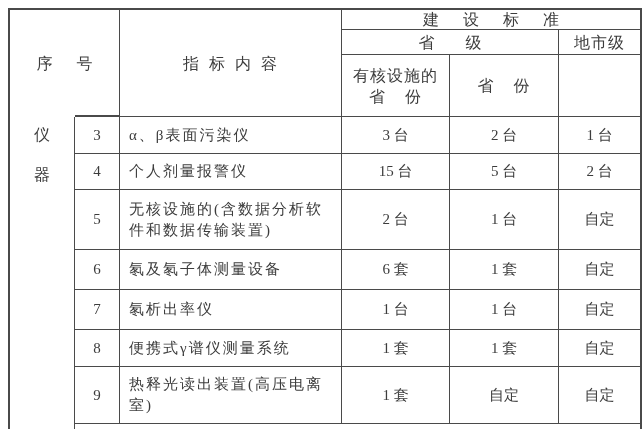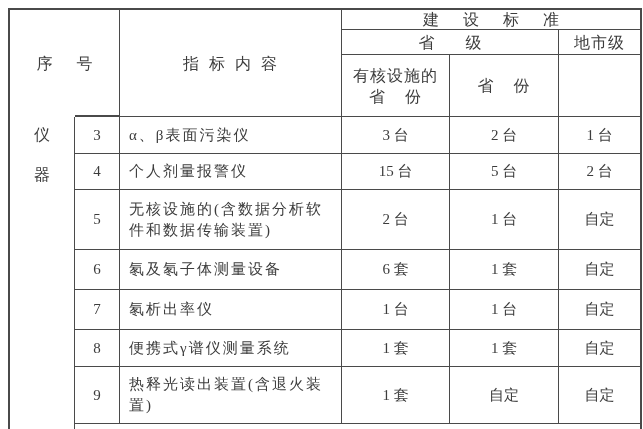--- a/index.html
+++ b/index.html
@@ -110,21 +110,21 @@
     <div style="display:contents">
       <div class="cell br bb" style="grid-area:9/2/10/3">8</div>
       <div class="cell left ls2 br bb" style="grid-area:9/3/10/4">便携式γ谱仪测量系统</div>
       <div class="cell br bb" style="grid-area:9/4/10/5">1 套</div>
       <div class="cell br bb" style="grid-area:9/5/10/6">1 套</div>
       <div class="cell bb" style="grid-area:9/6/10/7">自定</div>
     </div>
 
     <div style="display:contents">
       <div class="cell br bb" style="grid-area:10/2/11/3">9</div>
-      <div class="cell left ls2 br bb" style="grid-area:10/3/11/4">热释光读出装置(含退火装置)</div>
+      <div class="cell left ls2 br bb" style="grid-area:10/3/11/4">热释光读出装置(高压电离室)</div>
       <div class="cell br bb" style="grid-area:10/4/11/5">1 套</div>
       <div class="cell br bb" style="grid-area:10/5/11/6">自定</div>
       <div class="cell bb" style="grid-area:10/6/11/7">自定</div>
     </div>
 
   </div>
 
   <div class="seg" style="left:75px;top:115px;width:45px;height:1.5px"></div>
 </div>
 

